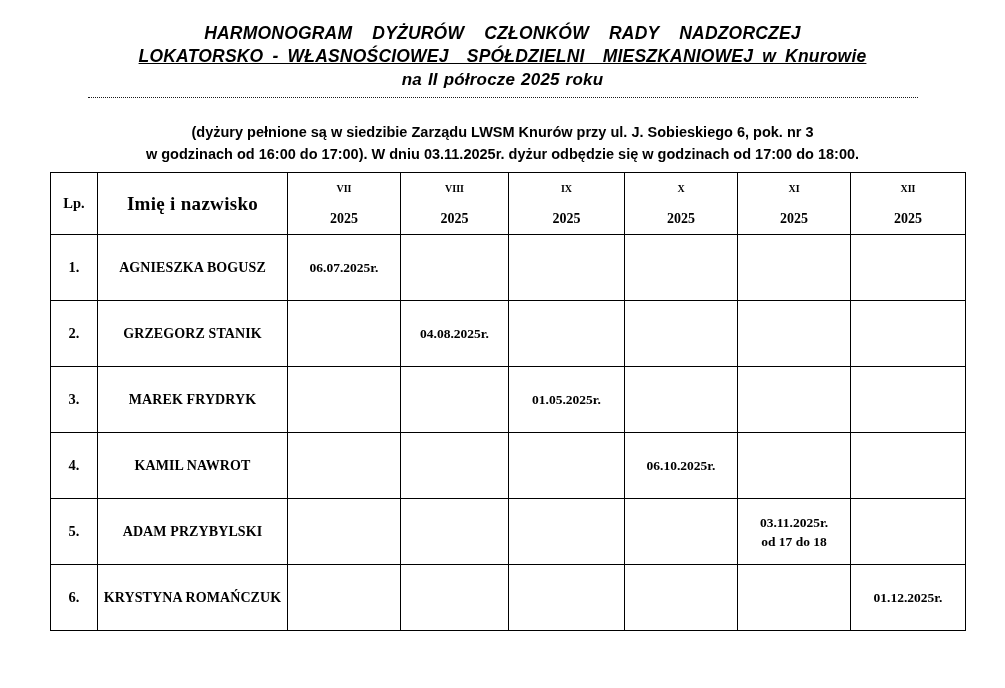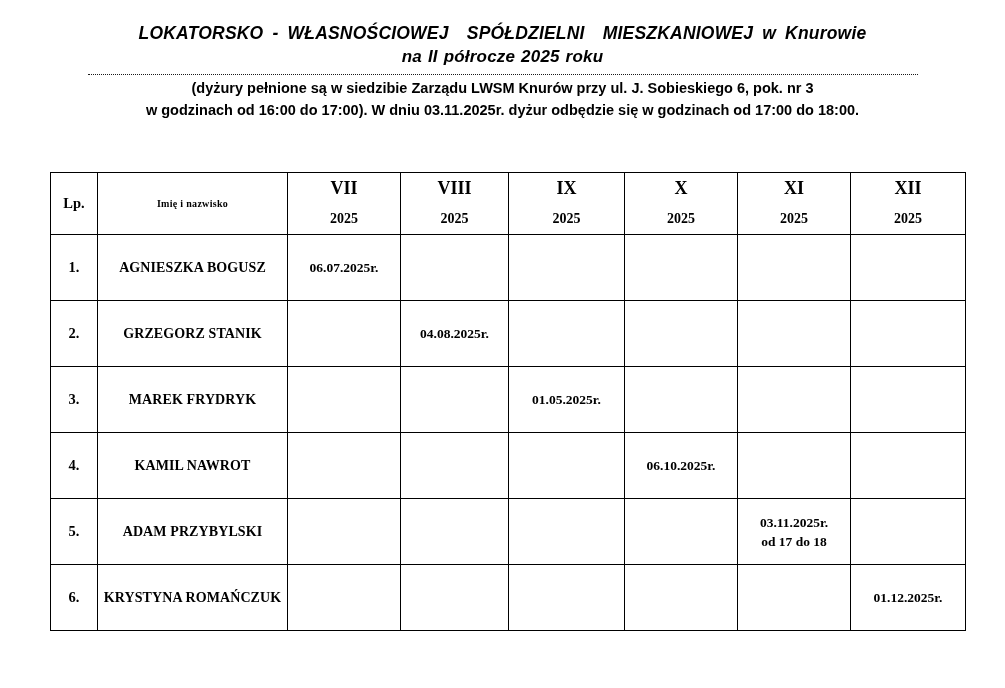--- a/index.html
+++ b/index.html
@@ -33,34 +33,34 @@
     font-family: "Liberation Sans", "DejaVu Sans", sans-serif;
     font-weight: bold;
     font-style: italic;
     font-size: 17.5px;
     line-height: 23px;
     letter-spacing: 0.2px;
     white-space: pre;
     color: #000;
   }
   .title-line.l1 { word-spacing: 5px; }
-  .title-line.l2 { word-spacing: 4px; }
+  .title-line.l2 { word-spacing: 4px; text-decoration: underline; }
   .title-line.l3 { word-spacing: 1px; font-size: 17px; }
 
   .rule {
     margin: 6px auto 0 auto;
     width: 830px;
     height: 0;
     border-top: 1.5px dotted #1a1a1a;
   }
 
   
   .note-block {
     text-align: center;
-    margin-top: 2px;
+    margin-top: 23px;
   }
   .note-line {
     font-family: "Liberation Sans", "DejaVu Sans", sans-serif;
     font-weight: bold;
     font-size: 14.5px;
     line-height: 22px;
     color: #000;
     white-space: pre;
   }
 
@@ -96,30 +96,30 @@
   col.c-m5    { width: 113px; }
   col.c-m6    { width: 115px; }
 
   thead tr { height: 62px; }
   tbody tr { height: 66px; }
 
   .h-lp {
     font-size: 14.5px;
   }
   .h-name {
-    font-size: 10px;
+    font-size: 19px;
     letter-spacing: 0.3px;
   }
   .h-month {
     font-size: 14.5px;
     line-height: 19px;
   }
   .h-month .roman {
     display: block;
-    font-size: 18px;
+    font-size: 10px;
   }
   .h-month .year {
     display: block;
     font-size: 14px;
     margin-top: 11px;
   }
 
   td.lp {
     font-size: 14.5px;
     font-weight: normal;
@@ -139,20 +139,21 @@
     display: block;
     text-align: center;
   }
 </style>
 </head>
 <body>
 
 <div class="page">
 
   <div class="title-block">
+    <div class="title-line l1">HARMONOGRAM  DYŻURÓW  CZŁONKÓW  RADY  NADZORCZEJ</div>
     <div class="title-line l2">LOKATORSKO - WŁASNOŚCIOWEJ  SPÓŁDZIELNI  MIESZKANIOWEJ w Knurowie</div>
     <div class="title-line l3">na II półrocze 2025 roku</div>
   </div>
 
   <div class="rule"></div>
 
   <div class="note-block">
     <div class="note-line">(dyżury pełnione są w siedzibie Zarządu LWSM Knurów przy ul. J. Sobieskiego 6, pok. nr 3</div>
     <div class="note-line">w godzinach od 16:00 do 17:00). W dniu 03.11.2025r. dyżur odbędzie się w godzinach od 17:00 do 18:00.</div>
   </div>

